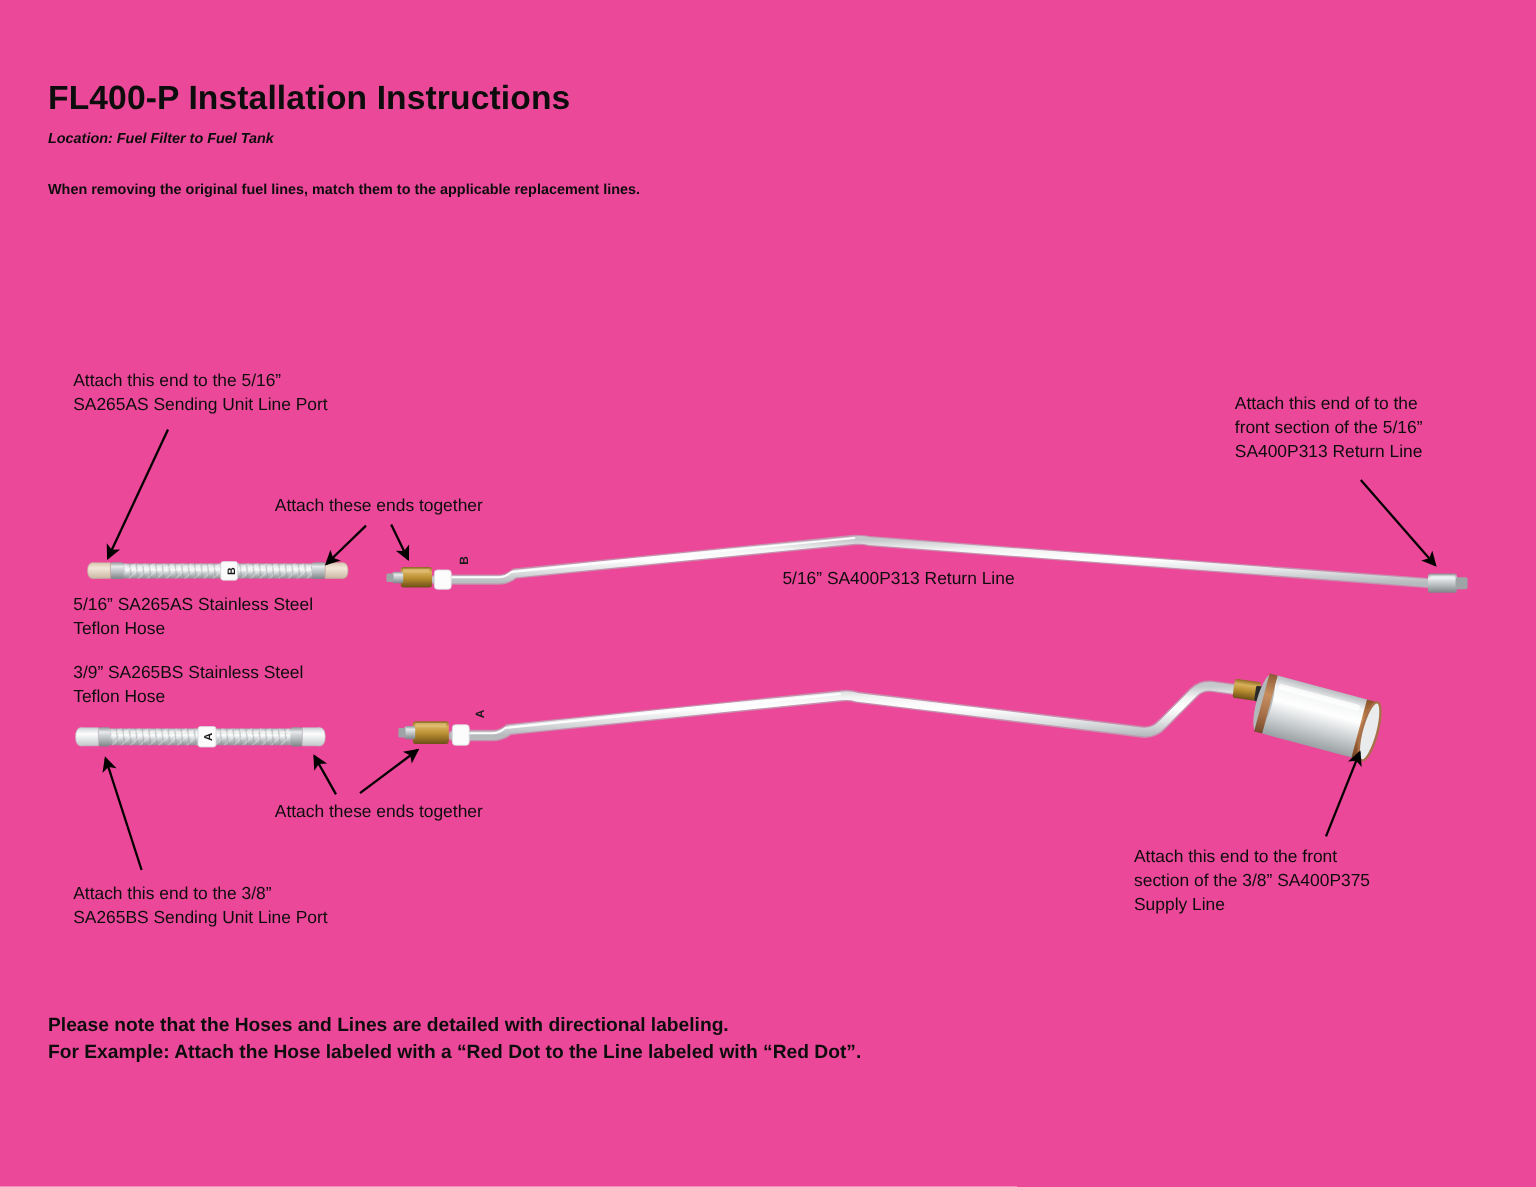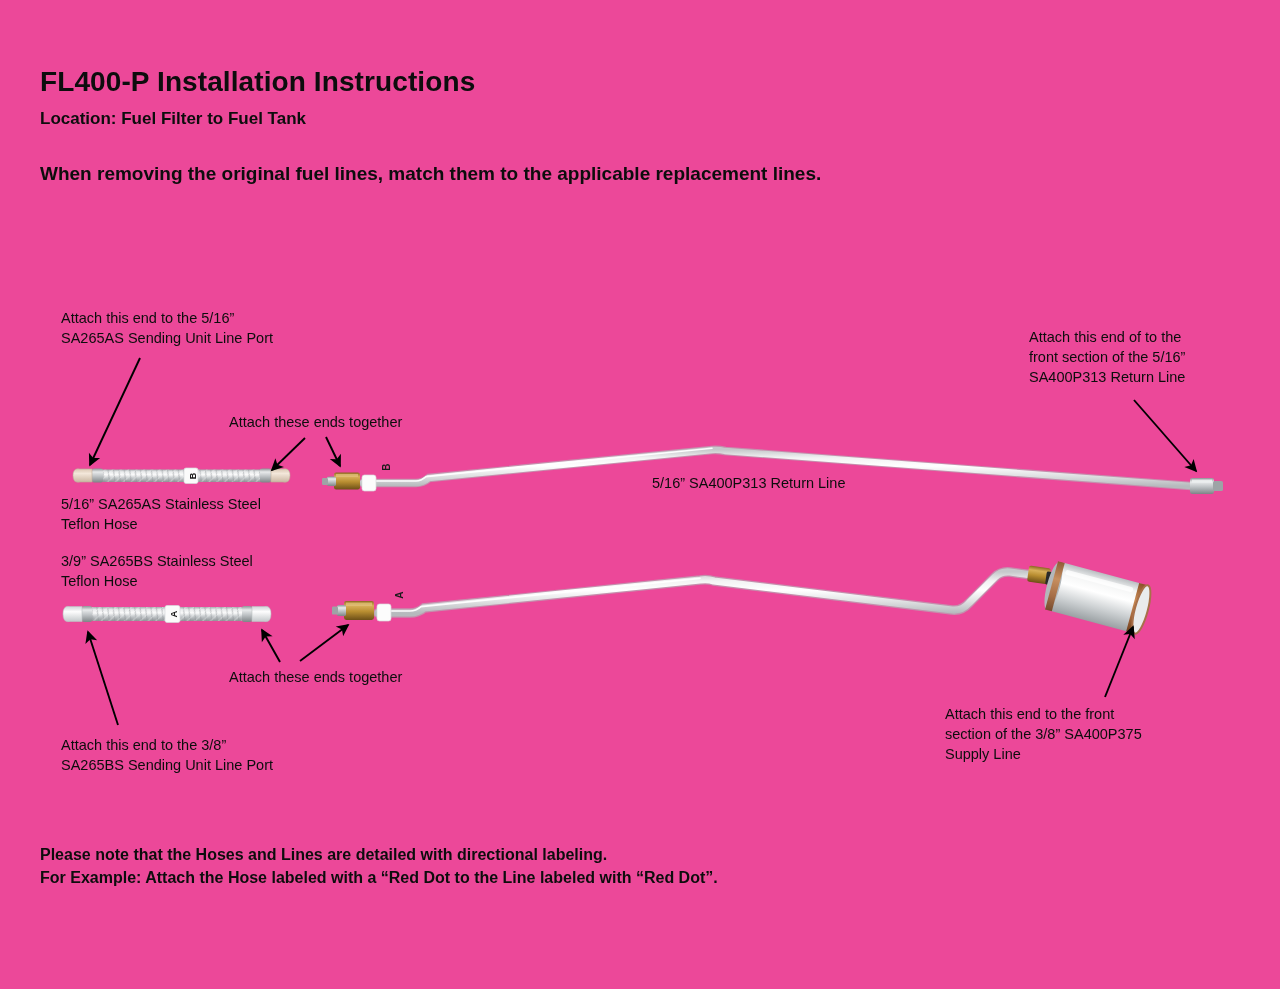--- a/index.html
+++ b/index.html
@@ -20,25 +20,25 @@
   
   .txt { position: absolute; white-space: pre; line-height: 1.30; }
 
   #doc-title {
     left: 40px; top: 64px;
     font-size: 28px; font-weight: bold;
     letter-spacing: 0.1px;
   }
   #doc-location {
     left: 40px; top: 108px;
-    font-size: 17px; font-weight: bold;
+    font-size: 12px; font-weight: bold; font-style: italic;
   }
   #doc-instruction {
-    left: 40px; top: 162px;
-    font-size: 19px; font-weight: bold;
+    left: 40px; top: 151px;
+    font-size: 12px; font-weight: bold;
   }
 
   .note { font-size: 14.5px; font-weight: normal; line-height: 1.38; }
 
   #note-tl   { left: 61px;   top: 308px; }
   #note-tr   { left: 1029px; top: 327px; }
   #note-top-join { left: 229px; top: 412px; }
   #note-bot-join { left: 229px; top: 667px; }
   #note-bl   { left: 61px;   top: 735px; }
   #note-br   { left: 945px;  top: 704px; }

